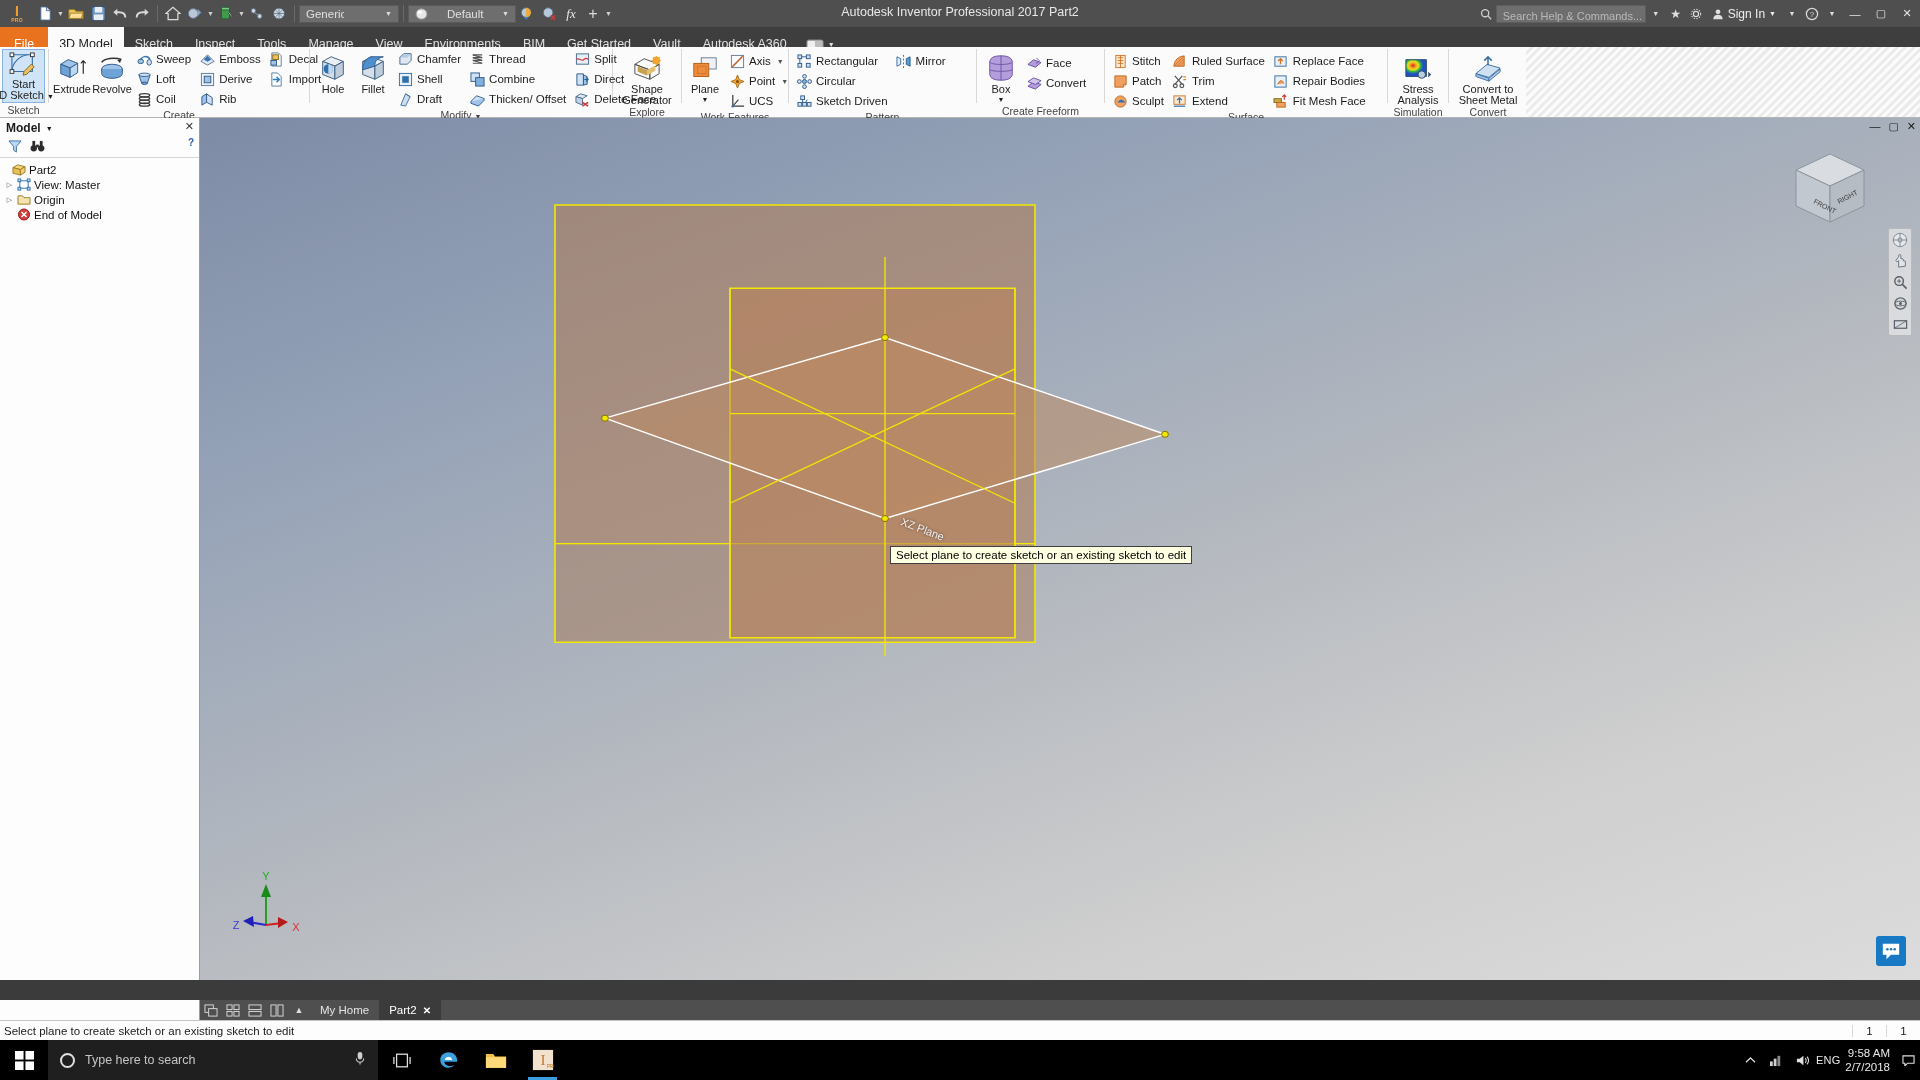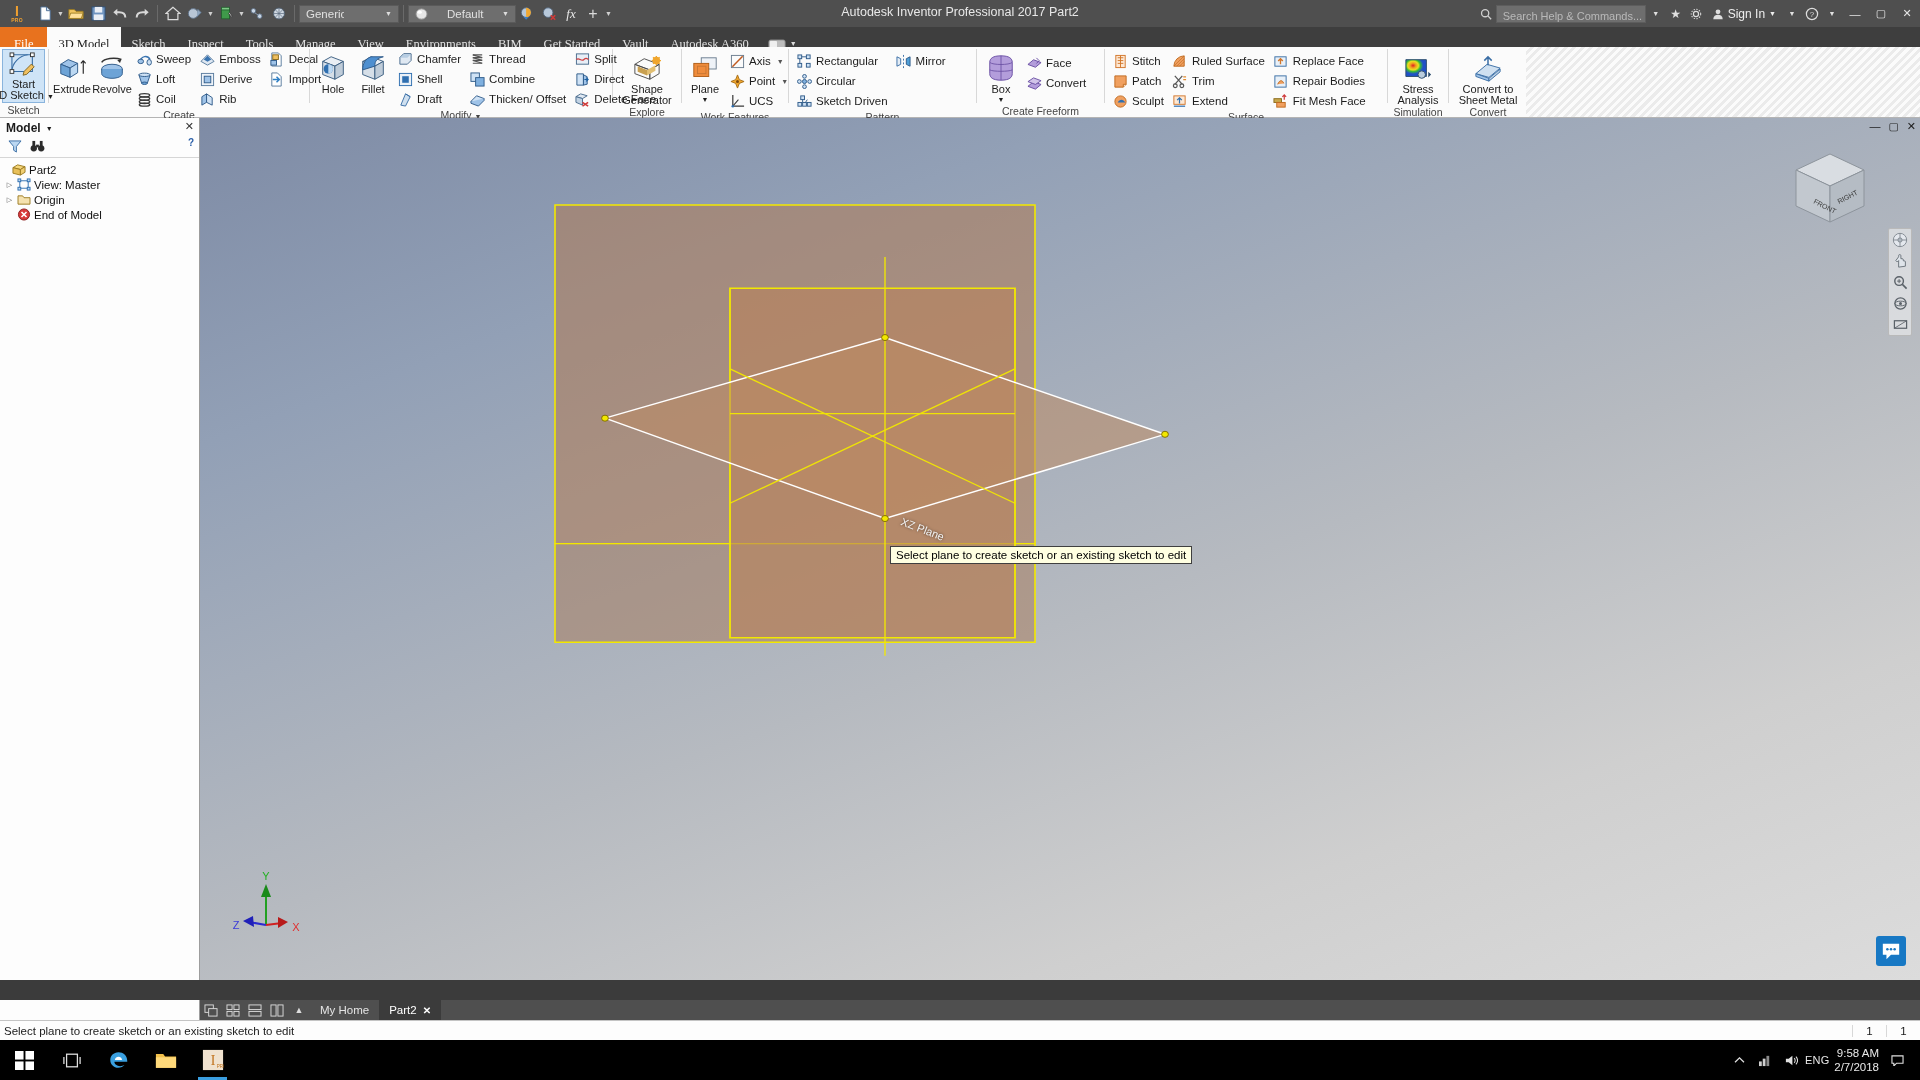--- a/index.html
+++ b/index.html
@@ -48,21 +48,21 @@
     width:150px; height:18px; background:#6e6e6e; border:1px solid #5d5d5d;
     color:#b9b9b9; font-size:11px; display:flex; align-items:flex-end; padding-left:6px;
   }
   .tiny-ic { width:20px; height:23px; display:flex; align-items:center; justify-content:center; font-size:12px; color:#e0e0e0;}
   .signin { display:flex; align-items:center; gap:4px; font-size:12px; padding:0 6px; color:#eee;}
   .wbtn { width:26px; height:22px; display:flex; align-items:center; justify-content:center; color:#e6e6e6; font-size:11px;}
 
   
   .tabrow {
     position:absolute; left:0; top:27px; width:1920px; height:34px;
-    background:#3e3e3e; display:flex; align-items:stretch; font-size:12.5px;font-family:Liberation Serif, serif;
+    background:#3e3e3e; display:flex; align-items:stretch; font-size:12.5px;
   }
   .tab {
     padding:0 11px; display:flex; align-items:center; color:#e2e2e2; cursor:default;
     white-space:nowrap;
   }
   .tab.file { background:#e8721e; color:#fff; padding:0 14px; }
   .tab.active { background:#fbfbfb; color:#1b1b1b; }
   .tab-extra { display:flex; align-items:center; padding:0 8px; gap:4px; color:#ddd;}
 
   
@@ -170,21 +170,21 @@
     background:#000; display:flex; align-items:center; color:#e8e8e8; font-size:12.5px;
   }
   .start { width:48px; height:40px; display:flex; align-items:center; justify-content:center;}
   .tsearch {
     width:330px; height:40px; background:#1f1f1f; display:flex; align-items:center;
     gap:10px; padding:0 12px; color:#c6c6c6; font-size:12.5px;
   }
   .tsearch .ring { width:15px; height:15px; border:2px solid #e0e0e0; border-radius:50%;}
   .tb-ic { width:47px; height:40px; display:flex; align-items:center; justify-content:center; position:relative;}
   .tb-ic.run::after { content:''; position:absolute; bottom:0; left:9px; right:9px; height:3px; background:#3a9ee0;}
-  .tray { margin-left:auto; display:flex; align-items:center; gap:0; padding-right:15px;}
+  .tray { margin-left:auto; display:flex; align-items:center; gap:0; padding-right:4px;}
   .tray .ti { width:26px; height:40px; display:flex; align-items:center; justify-content:center; font-size:11px;}
   .clock { display:flex; flex-direction:column; align-items:flex-end; font-size:11.5px; line-height:14px; padding:0 10px 0 4px;}
   .notif { width:16px; height:40px; display:flex; align-items:center; justify-content:center;}
 </style>
 </head>
 <body>
 
 <div class="app">
 
   <div class="qat-bar">
@@ -1209,20 +1209,31 @@
 
   <div class="taskbar">
     <div class="start">
       <svg width="19" height="19" viewBox="0 0 20 20">
           <rect x="0" y="0" width="9" height="9" fill="#fff"></rect>
           <rect x="11" y="0" width="9" height="9" fill="#fff"></rect>
           <rect x="0" y="11" width="9" height="9" fill="#fff"></rect>
           <rect x="11" y="11" width="9" height="9" fill="#fff"></rect>
         </svg>
     </div>
+    <div class="tsearch">
+      <span class="ring"></span>
+      <span>Type here to search</span>
+      <span style="margin-left:auto">
+        <svg width="12" height="15" viewBox="0 0 13 16">
+            <rect x="4" y="1" width="5" height="8" rx="2.5" fill="#cfcfcf"></rect>
+            <path d="M2.5 8a4 4 0 0 0 8 0" fill="none" stroke="#cfcfcf" stroke-width="1.2"></path>
+            <path d="M6.5 12v2.5" stroke="#cfcfcf" stroke-width="1.2"></path>
+          </svg>
+      </span>
+    </div>
     <div class="tb-ic">
       <svg width="18" height="15" viewBox="0 0 20 16">
           <rect x="4" y="1" width="12" height="14" fill="none" stroke="#e0e0e0" stroke-width="1.4"></rect>
           <path d="M1 4v8M19 4v8" stroke="#e0e0e0" stroke-width="1.4"></path>
         </svg>
     </div>
     <div class="tb-ic">
       <svg width="22" height="22" viewBox="0 0 24 24">
           <path d="M21 13c0-6-4.5-9.5-9.5-9.5C6 3.5 2.5 7.5 2.5 12c0 5 4 8.5 8.5 8.5 3.2 0 5.6-1.3 7-3-1.4.8-3 1.2-4.7 1.2-3.6 0-6.3-2-6.3-4.7H21z" fill="#3aa0e0"></path>
           <path d="M7.5 12c0-2 1.8-3.6 4-3.6s3.8 1.5 3.8 3.6z" fill="#fff"></path>

